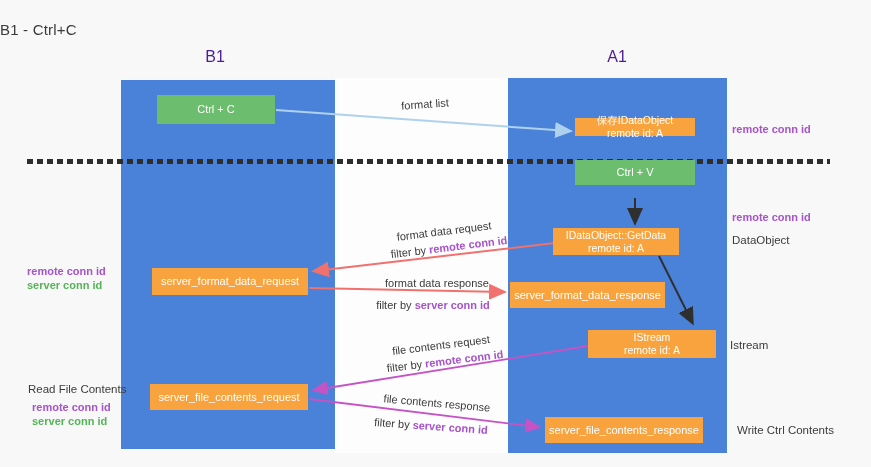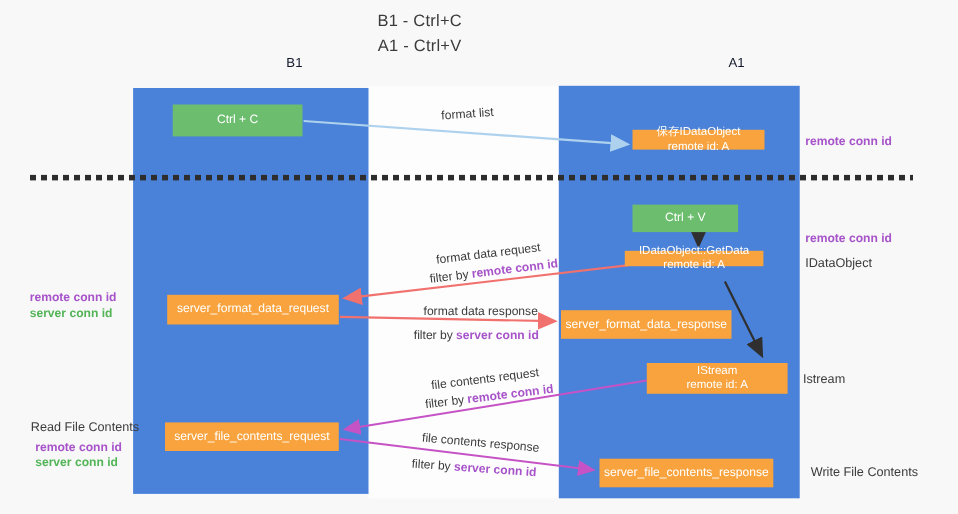--- a/index.html
+++ b/index.html
@@ -4,23 +4,23 @@
 <style>
   :root{
     --bg:#f8f8f8; --mid:#fdfdfd; --blue:#4a82d9; --green:#6cbd6e; --orange:#f8a33d;
     --purple:#a753c9; --green-text:#53b558; --red:#f0716d; --magenta:#c653c6;
     --lightblue:#aed2ee; --black-arrow:#2f2f2f; --ink:#3b3b3b;
   }
   *{margin:0;padding:0;box-sizing:border-box}
   body{font-family:"Liberation Sans","DejaVu Sans",sans-serif;background:#e9e9e9}
   .stage{position:relative;width:871px;height:467px;background:var(--bg);overflow:hidden}
   .midstrip{position:absolute;left:335px;top:78px;width:173px;height:375px;background:var(--mid)}
-  .title{position:absolute;left:0;top:9px;width:763px;text-align:center;color:var(--ink);
+  .title{position:absolute;left:0;top:19px;width:763px;text-align:left;color:var(--ink);
          font-size:15px;line-height:22px;letter-spacing:.2px}
-  .colhead{position:absolute;width:120px;text-align:right;color:#0f172a;font-size:12px;line-height:14px;top:50px}
+  .colhead{position:absolute;width:120px;text-align:center;color:#4c1d95;font-size:16px;line-height:14px;top:50px}
   .col{position:absolute;background:var(--blue)}
   .col-left{left:121px;top:80px;width:214px;height:369px}
   .col-right{left:508px;top:78px;width:219px;height:375px}
   .dashline{position:absolute;left:27px;top:159px;width:803px;height:5px;
             background:repeating-linear-gradient(90deg,#2d2d2d 0 6px,transparent 6px 10px)}
   .node{position:absolute;display:flex;flex-direction:column;justify-content:center;align-items:center;
         color:#fff;font-size:11px;line-height:13px;text-align:center}
   .node.green{background:var(--green)}
   .node.orange{background:var(--orange)}
   .node .l2{font-size:10.5px}
@@ -44,21 +44,20 @@
   .mk-red{fill:var(--red)} .mk-mag{fill:var(--magenta)}
 </style>
 </head>
 <body>
 
 <div class="stage">
   <div class="midstrip"></div>
 
   <div class="title">
     <div>B1 - Ctrl+C</div>
-    <div>A1 - Ctrl+V</div>
   </div>
 
   <div class="colhead" style="left:155px">
     <div>B1</div>
   </div>
   <div class="colhead" style="left:557px">
     <div>A1</div>
   </div>
 
   <div class="col col-left"></div>
@@ -92,25 +91,25 @@
 
   <div class="node green" style="left:157px;top:95px;width:118px;height:29px">
     <div>Ctrl + C</div>
   </div>
 
   <div class="node orange" style="left:575px;top:118px;width:120px;height:18px">
     <div class="l2">保存IDataObject</div>
     <div class="l2">remote id: A</div>
   </div>
 
-  <div class="node green" style="left:575px;top:186px;width:96px;height:25px">
+  <div class="node green" style="left:575px;top:160px;width:120px;height:25px">
     <div>Ctrl + V</div>
   </div>
 
-  <div class="node orange" style="left:568px;top:228px;width:126px;height:14px">
+  <div class="node orange" style="left:553px;top:228px;width:126px;height:27px">
     <div class="l2">IDataObject::GetData</div>
     <div class="l2">remote id: A</div>
   </div>
 
   <div class="node orange" style="left:152px;top:268px;width:156px;height:27px">
     <div>server_format_data_request</div>
   </div>
 
   <div class="node orange" style="left:510px;top:282px;width:155px;height:26px">
     <div>server_format_data_response</div>
@@ -146,22 +145,22 @@
     <span class="fb">filter by</span><span class="pc">remote conn id</span>
   </div>
 
   <div class="mlabel rot-p5" style="left:437px;top:403px">file contents response</div>
   <div class="mlabel rot-p4" style="left:431px;top:426px">
     <span class="fb">filter by</span><span class="pc">server conn id</span>
   </div>
 
   <div class="side bold-p" style="left:732px;top:123px">remote conn id</div>
   <div class="side bold-p" style="left:732px;top:211px">remote conn id</div>
-  <div class="side" style="left:732px;top:234px">IDataObject</div>
+  <div class="side" style="left:732px;top:234px">DataObject</div>
   <div class="side" style="left:730px;top:339px">Istream</div>
-  <div class="side" style="left:737px;top:424px">Write File Contents</div>
+  <div class="side" style="left:737px;top:424px">Write Ctrl Contents</div>
 
   <div class="side bold-p" style="left:27px;top:265px">remote conn id</div>
   <div class="side bold-g" style="left:27px;top:279px">server conn id</div>
   <div class="side" style="left:28px;top:383px">Read File Contents</div>
   <div class="side bold-p" style="left:32px;top:401px">remote conn id</div>
   <div class="side bold-g" style="left:32px;top:415px">server conn id</div>
 </div>
 
 </body></html>

